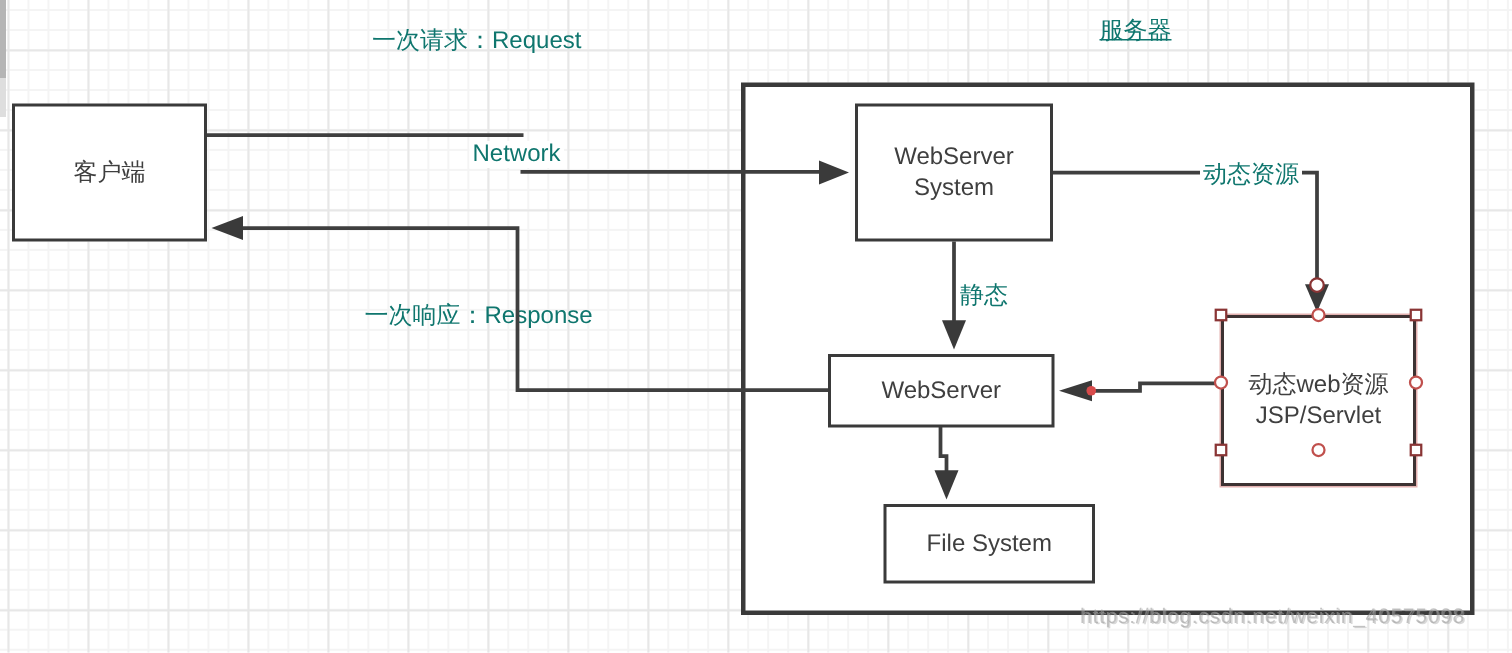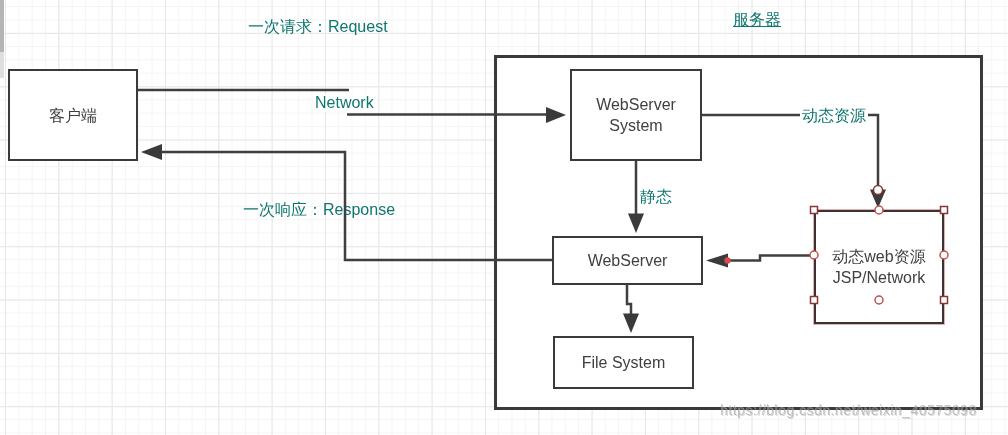--- a/index.html
+++ b/index.html
@@ -57,27 +57,27 @@
 
 <div class="box" style="left:570px;top:69px;width:132px;height:92px;">
   <span>WebServer</span>
   <span>System</span>
 </div>
 
 <div class="box" style="left:552px;top:236px;width:151px;height:49px;">
   <span>WebServer</span>
 </div>
 
-<div class="box" style="left:553px;top:336px;width:141px;height:53px;">
+<div class="box" style="left:589px;top:336px;width:141px;height:53px;">
   <span>File System</span>
 </div>
 
 <div class="box selected" style="left:814px;top:210px;width:130px;height:114px;">
   <span>动态web资源</span>
-  <span>JSP/Network</span>
+  <span>JSP/Servlet</span>
 </div>
 
 <div class="lbl" style="left:248px;top:17px;">一次请求：Request</div>
 <div class="lbl" style="left:733px;top:10px;text-decoration:underline;">服务器</div>
 <div class="lbl bg" style="left:313px;top:94px;">Network</div>
 <div class="lbl" style="left:243px;top:200px;">一次响应：Response</div>
 <div class="lbl bg" style="left:800px;top:106px;font-family:Liberation Mono, monospace;">动态资源</div>
 <div class="lbl bg" style="left:617px;top:187px;margin-left:21px;">静态</div>
 
 <svg class="overlay" width="1008" height="435" viewBox="0 0 1008 435">

